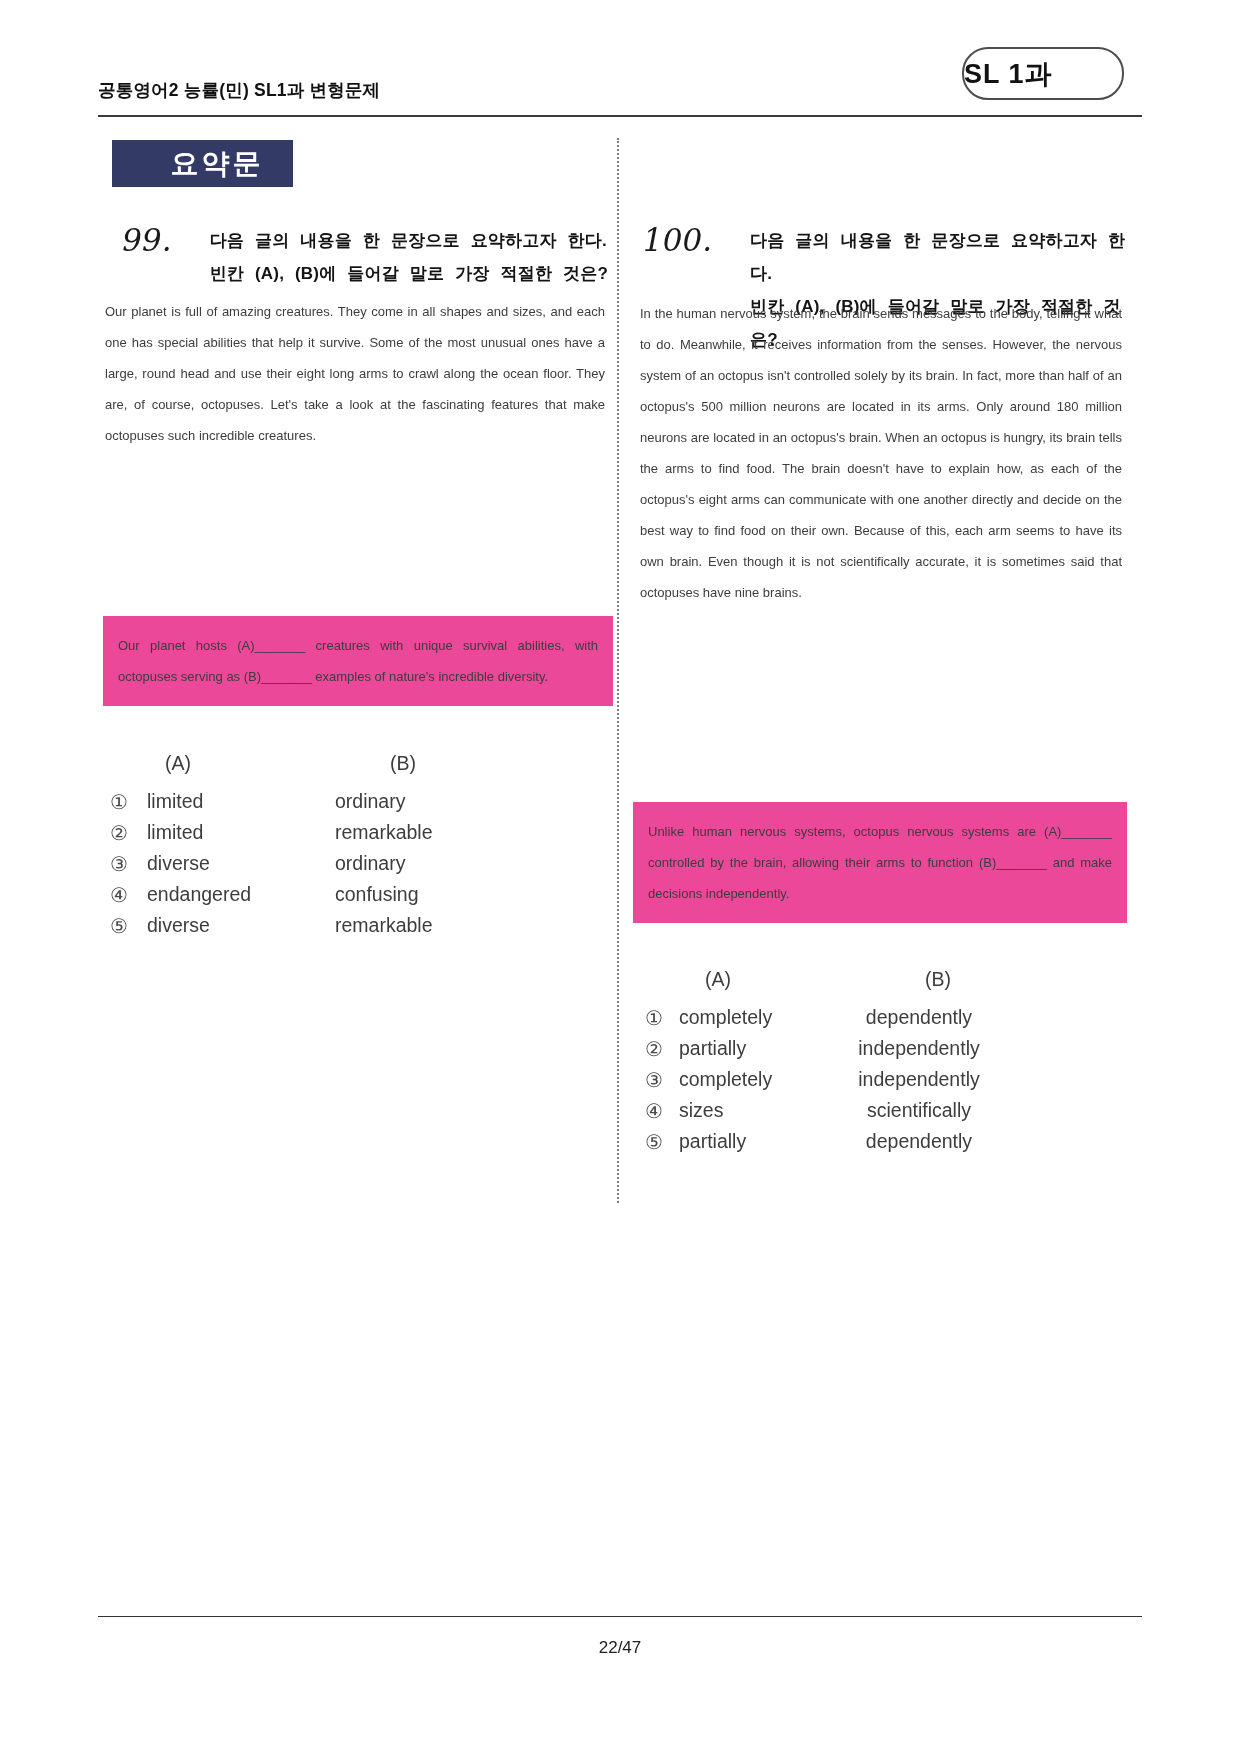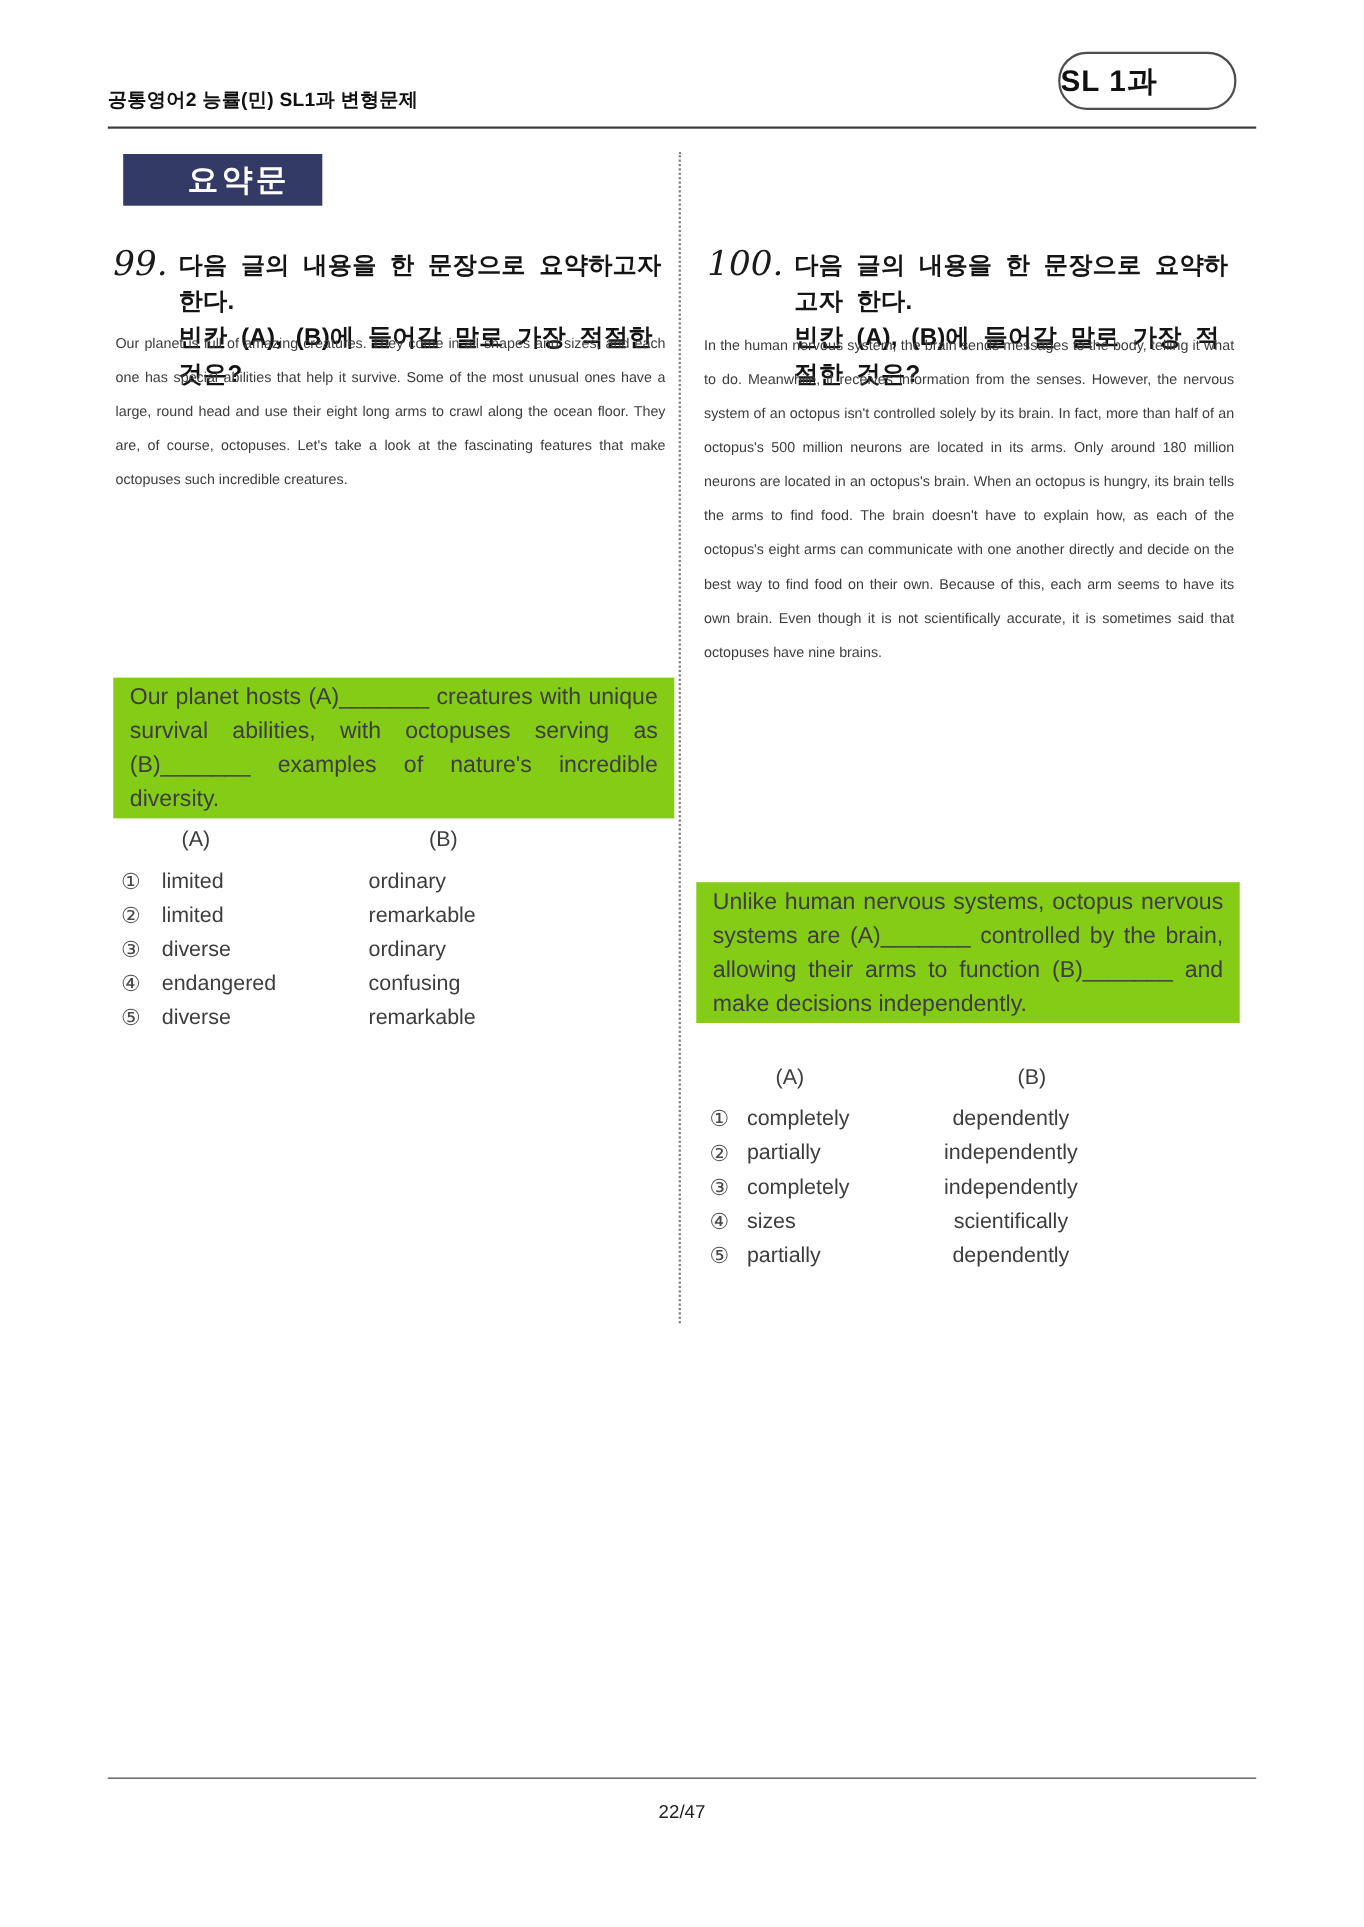--- a/index.html
+++ b/index.html
@@ -36,33 +36,33 @@
     border-left:2px dotted #7d7d7d;
   }
   
   .q-header { position:absolute; display:flex; align-items:flex-start; }
   .q-num {
     font-family:"DejaVu Serif", serif; font-style:italic;
     font-size:31px; color:#1a1a1a; line-height:33px; margin-right:10px;
     white-space:nowrap;
   }
   .q-prompt {
-    font-size:22px; font-weight:bold; color:#141414; line-height:33px;
-    word-spacing:6px; letter-spacing:0.2px;
+    font-size:17px; font-weight:bold; color:#141414; line-height:33px;
+    word-spacing:6px; letter-spacing:0.2px;margin-left:28px;
   }
   .q-prompt .line { display:block; }
   
   .passage {
     position:absolute; font-size:13px; line-height:31px; color:#3d3d3d;
     text-align:justify; text-justify:inter-word;
   }
   
   .summary-box {
-    position:absolute; background:#84cc16; padding:2px 15px;
-    font-size:21px; line-height:31px; color:#3d3d3d;
+    position:absolute; background:#ec4899; padding:14px 15px;
+    font-size:13px; line-height:31px; color:#3d3d3d;
     text-align:justify; text-justify:inter-word;
   }
   
   .choices { position:absolute; font-size:19.5px; color:#3d3d3d; }
   .choice-headrow { position:relative; height:34px; }
   .choice-headrow .head { position:absolute; font-size:19.5px; color:#3d3d3d; }
   .choice-row { display:flex; align-items:center; height:31px; }
   .c-num { flex:0 0 auto; color:#4a4a4a; font-size:20px; }
   .q99 .c-num  { width:37px; }
   .q99 .c-a    { width:188px; }

